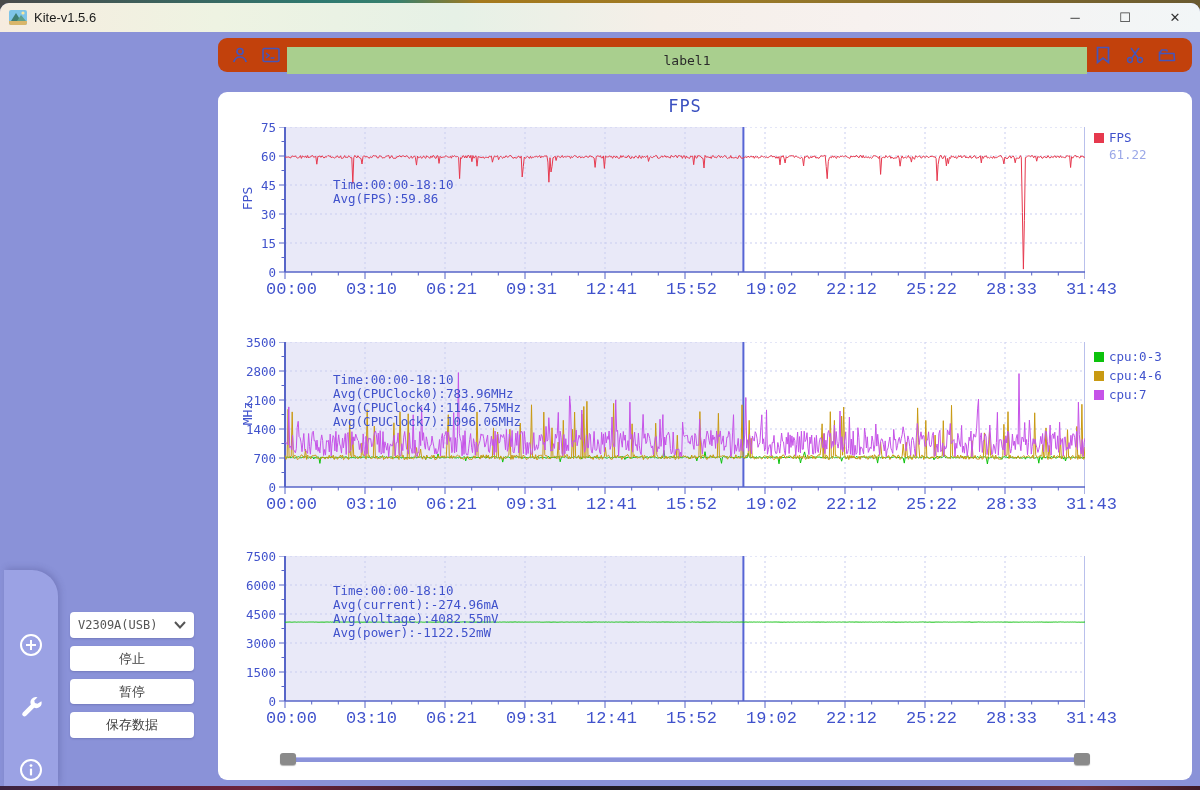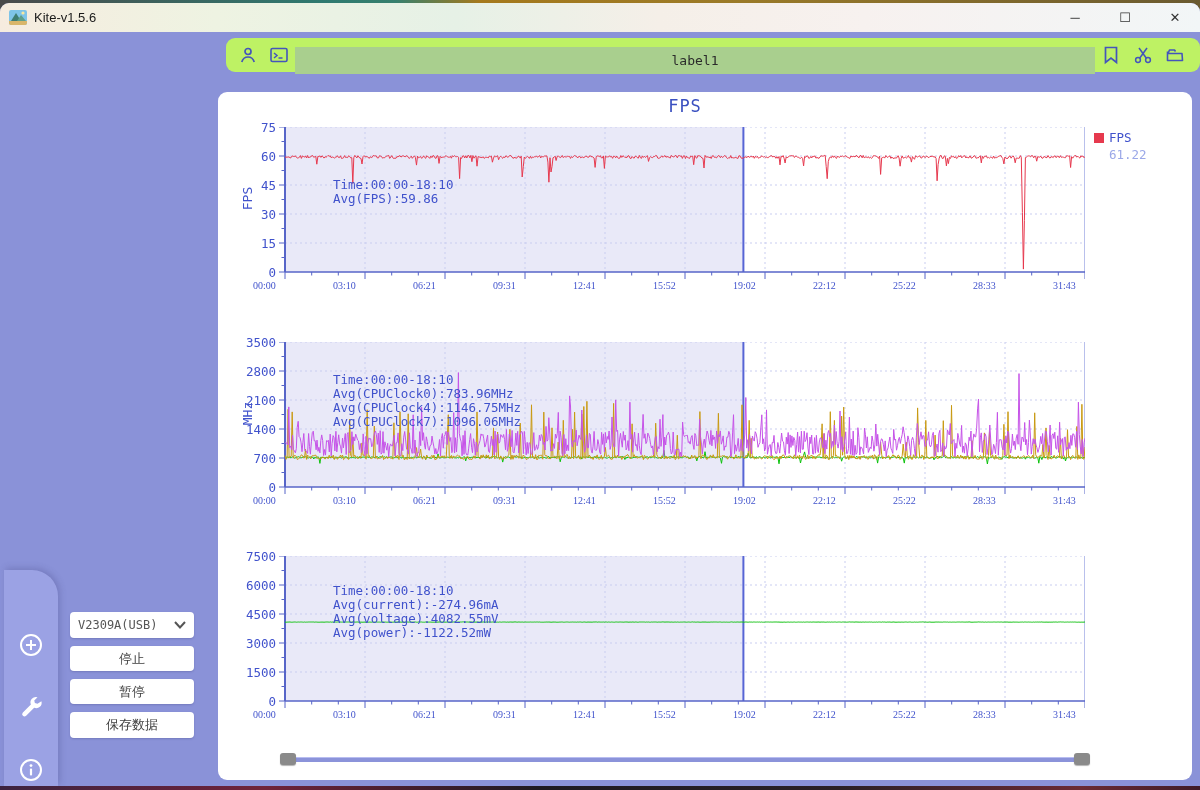--- a/index.html
+++ b/index.html
@@ -33,39 +33,39 @@
 
   
   .ctrl { position:absolute; left:70px; width:124px; background:#fff; border-radius:4px;
     display:flex; align-items:center; justify-content:center;
     font-size:13px; color:#3c3c3c; box-shadow:0 1px 2px rgba(50,50,110,.25); }
   .device-select { justify-content:space-between; padding:0 8px;
     font-family:"DejaVu Sans Mono","Liberation Mono",monospace; font-size:12px; color:#555; }
 
   
   .toolbar { position:absolute; left:218px; top:6px; width:974px; height:34px;
-    background:#bef264; border-radius:9px;margin-left:8px; }
+    background:#c2410c; border-radius:9px; }
   .tb-icon { position:absolute; top:50%; transform:translate(-50%,-50%); width:22px; height:22px;
     display:flex; align-items:center; justify-content:center; }
   .label-bar { position:absolute; left:69px; top:9px; width:800px; height:27px; background:#a9cf8e;
     display:flex; align-items:center; justify-content:center;
     font-family:"DejaVu Sans Mono","Liberation Mono",monospace; font-size:13px; color:#2b2b2b; }
 
   
   .chart-panel { position:absolute; left:218px; top:60px; width:974px; height:688px;
     background:#fff; border-radius:9px; }
 
   .c-title { position:absolute; left:167px; width:600px; text-align:center;
     font-family:"DejaVu Sans Mono","Liberation Mono",monospace; font-size:17px; color:#3a50c0; letter-spacing:1px; }
   .c-ylabel { position:absolute; left:-1px; width:60px; text-align:center;
     font-family:"DejaVu Sans Mono","Liberation Mono",monospace; font-size:13px; color:#4052cc; }
   .c-ytick { position:absolute; left:6px; width:52px; text-align:right;
     font-family:"DejaVu Sans Mono","Liberation Mono",monospace; font-size:12.5px; color:#4052cc; }
-  .c-xtick { position:absolute; width:64px; text-align:left;
-    font-family:Liberation Serif, serif; font-size:10px; color:#4052cc; }
+  .c-xtick { position:absolute; width:64px; text-align:right;
+    font-family:Liberation Mono, monospace; font-size:17px; color:#4052cc; }
   .c-anno { position:absolute; font-family:"DejaVu Sans Mono","Liberation Mono",monospace;
     font-size:12.5px; line-height:14px; color:#4052cc; white-space:pre;margin-left:44px; }
   .c-legend { position:absolute; left:876px; font-family:"DejaVu Sans Mono","Liberation Mono",monospace;
     font-size:12.5px; color:#4052cc; }
   .lg-row { display:flex; align-items:center; height:19px; }
   .lg-sq { width:10px; height:10px; margin-right:5px; }
   .lg-val { margin-left:15px; height:15px; color:#9ba8e8; }
 
   .plot-svg { position:absolute; left:59px; }
 
@@ -357,20 +357,34 @@
           <line x1="8" y1="0" x2="8" y2="145" stroke="#5765c8" stroke-width="2"></line>
           <line x1="8" y1="145" x2="808" y2="145" stroke="#5765c8" stroke-width="1.5"></line>
           <polyline points="8.0,115.5 9.0,115.6 10.1,114.7 11.1,115.6 12.1,114.9 13.1,115.6 14.2,115.6 15.2,114.7 16.2,115.3 17.2,116.1 18.3,115.8 19.3,115.4 20.3,115.1 21.4,114.7 22.4,115.2 23.4,115.7 24.4,115.7 25.5,115.5 26.5,114.7 27.5,115.0 28.5,114.8 29.6,114.9 30.6,116.0 31.6,116.1 32.6,115.0 33.7,114.9 34.7,115.9 35.7,114.8 36.8,117.0 37.8,115.2 38.8,115.8 39.8,115.9 40.9,114.6 41.9,115.8 42.9,121.4 43.9,115.0 45.0,115.7 46.0,115.4 47.0,115.8 48.1,115.9 49.1,115.6 50.1,115.3 51.1,115.6 52.2,115.0 53.2,115.9 54.2,114.8 55.2,114.7 56.3,116.1 57.3,116.2 58.3,116.2 59.3,115.1 60.4,115.4 61.4,115.8 62.4,115.5 63.5,115.2 64.5,116.2 65.5,115.5 66.5,115.2 67.6,115.2 68.6,114.8 69.6,114.8 70.6,116.1 71.7,115.8 72.7,116.1 73.7,115.5 74.8,115.7 75.8,115.5 76.8,115.7 77.8,115.8 78.9,116.1 79.9,114.8 80.9,115.2 81.9,115.5 83.0,115.7 84.0,116.0 85.0,115.1 86.0,115.2 87.1,114.9 88.1,115.5 89.1,115.2 90.2,114.9 91.2,115.6 92.2,114.9 93.2,115.9 94.3,115.0 95.3,115.0 96.3,115.0 97.3,115.9 98.4,114.7 99.4,114.9 100.4,114.6 101.5,116.0 102.5,114.8 103.5,114.7 104.5,115.2 105.6,114.8 106.6,115.3 107.6,114.8 108.6,115.4 109.7,114.9 110.7,115.5 111.7,115.1 112.7,115.3 113.8,114.9 114.8,114.9 115.8,115.9 116.9,115.9 117.9,115.5 118.9,114.9 119.9,115.3 121.0,116.0 122.0,115.2 123.0,114.8 124.0,115.6 125.1,116.1 126.1,115.1 127.1,116.0 128.2,115.8 129.2,115.5 130.2,115.4 131.2,115.6 132.3,116.0 133.3,116.1 134.3,115.3 135.3,115.5 136.4,115.2 137.4,115.7 138.4,114.7 139.5,116.0 140.5,115.6 141.5,115.0 142.5,115.3 143.6,114.9 144.6,115.2 145.6,115.6 146.6,114.6 147.7,115.1 148.7,117.4 149.7,115.2 150.7,115.5 151.8,115.5 152.8,115.5 153.8,116.3 154.9,116.0 155.9,115.3 156.9,114.9 157.9,115.1 159.0,115.7 160.0,115.9 161.0,111.9 162.0,115.9 163.1,116.1 164.1,115.4 165.1,115.0 166.2,115.7 167.2,115.9 168.2,115.4 169.2,115.5 170.3,115.2 171.3,115.0 172.3,116.0 173.3,114.8 174.4,114.9 175.4,116.1 176.4,114.9 177.4,115.8 178.5,115.8 179.5,115.9 180.5,115.4 181.6,116.1 182.6,114.7 183.6,115.9 184.6,115.9 185.7,115.8 186.7,114.9 187.7,114.8 188.7,118.9 189.8,114.8 190.8,116.0 191.8,116.1 192.9,115.3 193.9,115.9 194.9,114.8 195.9,115.7 197.0,114.6 198.0,115.9 199.0,115.4 200.0,115.4 201.1,115.3 202.1,115.8 203.1,115.1 204.1,115.2 205.2,114.7 206.2,114.8 207.2,114.7 208.3,116.0 209.3,116.0 210.3,114.0 211.3,115.3 212.4,115.6 213.4,115.6 214.4,115.9 215.4,115.2 216.5,114.6 217.5,115.3 218.5,114.8 219.6,115.1 220.6,115.9 221.6,115.0 222.6,116.0 223.7,115.7 224.7,115.3 225.7,120.1 226.7,116.0 227.8,115.3 228.8,114.7 229.8,115.8 230.8,115.0 231.9,115.0 232.9,115.9 233.9,115.8 235.0,115.0 236.0,115.7 237.0,114.9 238.0,114.7 239.1,115.3 240.1,114.7 241.1,114.9 242.1,114.9 243.2,115.5 244.2,114.8 245.2,116.1 246.3,115.9 247.3,115.6 248.3,115.2 249.3,115.5 250.4,115.6 251.4,115.8 252.4,115.4 253.4,115.0 254.5,115.2 255.5,115.1 256.5,115.9 257.6,115.8 258.6,115.6 259.6,115.5 260.6,114.6 261.7,116.1 262.7,115.9 263.7,115.5 264.7,115.6 265.8,115.2 266.8,115.5 267.8,115.5 268.8,116.0 269.9,116.1 270.9,114.7 271.9,114.6 273.0,116.0 274.0,115.6 275.0,115.2 276.0,115.6 277.1,115.4 278.1,116.0 279.1,114.9 280.1,114.9 281.2,115.0 282.2,114.6 283.2,119.8 284.3,115.2 285.3,115.2 286.3,115.1 287.3,115.7 288.4,114.6 289.4,115.0 290.4,115.8 291.4,116.1 292.5,116.0 293.5,115.9 294.5,115.2 295.5,115.4 296.6,115.7 297.6,114.8 298.6,115.2 299.7,115.6 300.7,114.9 301.7,114.7 302.7,116.2 303.8,114.7 304.8,117.1 305.8,114.7 306.8,115.1 307.9,115.2 308.9,115.1 309.9,114.9 311.0,115.5 312.0,115.1 313.0,115.2 314.0,115.7 315.1,115.4 316.1,115.4 317.1,115.0 318.1,114.7 319.2,116.1 320.2,115.6 321.2,115.5 322.2,115.2 323.3,115.9 324.3,114.8 325.3,115.9 326.4,115.7 327.4,115.1 328.4,115.6 329.4,116.0 330.5,116.2 331.5,115.2 332.5,115.1 333.5,116.2 334.6,115.6 335.6,114.8 336.6,115.6 337.7,115.1 338.7,115.4 339.7,115.6 340.7,114.6 341.8,115.5 342.8,115.2 343.8,115.1 344.8,114.6 345.9,114.6 346.9,115.3 347.9,117.5 348.9,115.2 350.0,116.2 351.0,114.8 352.0,115.8 353.1,115.5 354.1,116.0 355.1,116.0 356.1,115.6 357.2,115.4 358.2,115.4 359.2,115.2 360.2,114.8 361.3,115.2 362.3,115.1 363.3,115.0 364.4,114.7 365.4,115.3 366.4,115.8 367.4,115.9 368.5,115.5 369.5,114.9 370.5,114.7 371.5,116.0 372.6,114.7 373.6,115.8 374.6,115.4 375.7,115.0 376.7,115.1 377.7,115.9 378.7,115.0 379.8,115.8 380.8,116.1 381.8,115.9 382.8,115.4 383.9,115.7 384.9,116.2 385.9,115.0 386.9,108.3 388.0,115.8 389.0,114.6 390.0,116.0 391.1,115.6 392.1,115.0 393.1,114.9 394.1,114.6 395.2,115.0 396.2,116.1 397.2,115.1 398.2,115.9 399.3,114.8 400.3,115.1 401.3,115.0 402.4,114.9 403.4,115.5 404.4,115.6 405.4,116.0 406.5,114.9 407.5,114.7 408.5,114.7 409.5,115.4 410.6,114.9 411.6,115.2 412.6,116.8 413.6,115.2 414.7,114.7 415.7,115.7 416.7,115.2 417.8,114.9 418.8,115.3 419.8,118.9 420.8,115.2 421.9,114.7 422.9,114.6 423.9,115.4 424.9,114.9 426.0,115.8 427.0,115.8 428.0,109.7 429.1,116.1 430.1,115.3 431.1,115.2 432.1,115.7 433.2,114.9 434.2,114.7 435.2,115.3 436.2,115.2 437.3,115.2 438.3,115.9 439.3,115.5 440.3,114.7 441.4,114.9 442.4,115.3 443.4,116.1 444.5,121.3 445.5,115.1 446.5,114.6 447.5,114.9 448.6,114.8 449.6,115.7 450.6,114.9 451.6,115.6 452.7,114.9 453.7,115.6 454.7,115.4 455.8,115.4 456.8,115.6 457.8,115.7 458.8,115.2 459.9,115.9 460.9,114.7 461.9,114.7 462.9,115.2 464.0,115.1 465.0,114.9 466.0,114.8 467.1,116.0 468.1,116.0 469.1,114.9 470.1,115.9 471.2,111.2 472.2,114.6 473.2,115.9 474.2,115.8 475.3,114.6 476.3,115.4 477.3,114.9 478.3,116.1 479.4,114.6 480.4,116.1 481.4,115.3 482.5,114.6 483.5,115.1 484.5,115.8 485.5,115.6 486.6,114.8 487.6,116.1 488.6,116.0 489.6,115.0 490.7,114.6 491.7,115.2 492.7,115.7 493.8,115.9 494.8,115.2 495.8,114.8 496.8,115.2 497.9,115.3 498.9,115.2 499.9,114.6 500.9,115.3 502.0,121.8 503.0,115.1 504.0,115.4 505.0,114.7 506.1,116.0 507.1,114.9 508.1,115.8 509.2,114.7 510.2,115.4 511.2,114.9 512.2,116.0 513.3,114.6 514.3,115.1 515.3,115.8 516.3,114.7 517.4,115.7 518.4,115.8 519.4,115.4 520.5,115.5 521.5,115.8 522.5,115.6 523.5,121.0 524.6,116.2 525.6,115.6 526.6,113.2 527.6,109.9 528.7,115.3 529.7,115.9 530.7,115.9 531.7,115.1 532.8,115.8 533.8,115.6 534.8,115.4 535.9,115.8 536.9,114.6 537.9,115.6 538.9,114.8 540.0,115.0 541.0,115.2 542.0,115.0 543.0,115.1 544.1,115.6 545.1,115.5 546.1,114.7 547.2,115.4 548.2,116.1 549.2,115.9 550.2,115.2 551.3,116.0 552.3,116.2 553.3,116.2 554.3,115.3 555.4,114.6 556.4,115.0 557.4,115.8 558.4,115.3 559.5,115.4 560.5,115.7 561.5,115.1 562.6,115.4 563.6,114.8 564.6,119.2 565.6,116.1 566.7,114.8 567.7,115.0 568.7,115.1 569.7,116.0 570.8,115.7 571.8,115.3 572.8,115.8 573.9,114.6 574.9,115.5 575.9,115.0 576.9,114.9 578.0,115.7 579.0,114.7 580.0,114.7 581.0,115.5 582.1,116.1 583.1,115.3 584.1,114.9 585.2,114.7 586.2,115.1 587.2,114.7 588.2,116.0 589.3,115.4 590.3,115.4 591.3,114.6 592.3,115.8 593.4,115.8 594.4,115.0 595.4,115.6 596.4,116.1 597.5,116.1 598.5,115.3 599.5,114.8 600.6,121.1 601.6,115.1 602.6,115.0 603.6,115.9 604.7,114.7 605.7,116.1 606.7,115.1 607.7,115.7 608.8,116.0 609.8,115.1 610.8,115.3 611.9,115.0 612.9,116.1 613.9,115.3 614.9,115.4 616.0,115.2 617.0,114.9 618.0,114.8 619.0,115.5 620.1,115.2 621.1,116.0 622.1,114.9 623.1,116.1 624.2,115.4 625.2,115.6 626.2,116.0 627.3,121.1 628.3,114.7 629.3,115.9 630.3,115.6 631.4,114.8 632.4,115.6 633.4,115.7 634.4,115.9 635.5,115.7 636.5,115.0 637.5,115.1 638.6,115.0 639.6,115.3 640.6,115.2 641.6,116.0 642.7,115.1 643.7,115.7 644.7,115.7 645.7,114.6 646.8,114.9 647.8,116.0 648.8,115.6 649.8,114.8 650.9,115.4 651.9,116.1 652.9,116.2 654.0,115.6 655.0,115.6 656.0,115.3 657.0,117.8 658.1,115.8 659.1,115.7 660.1,114.7 661.1,114.6 662.2,116.1 663.2,114.7 664.2,115.4 665.3,115.3 666.3,114.9 667.3,112.8 668.3,115.6 669.4,114.9 670.4,115.3 671.4,115.9 672.4,116.0 673.5,114.7 674.5,114.6 675.5,116.0 676.5,115.9 677.6,115.2 678.6,116.2 679.6,114.9 680.7,115.7 681.7,115.7 682.7,115.3 683.7,114.6 684.8,115.5 685.8,115.7 686.8,115.5 687.8,114.9 688.9,114.8 689.9,115.0 690.9,114.9 692.0,115.6 693.0,115.6 694.0,114.9 695.0,115.6 696.1,115.0 697.1,115.7 698.1,115.1 699.1,115.7 700.2,114.6 701.2,115.1 702.2,115.7 703.3,115.5 704.3,115.5 705.3,115.1 706.3,115.0 707.4,114.9 708.4,114.7 709.4,116.1 710.4,122.0 711.5,115.1 712.5,116.0 713.5,115.3 714.5,115.5 715.6,115.1 716.6,115.8 717.6,115.2 718.7,115.8 719.7,115.4 720.7,115.9 721.7,114.8 722.8,115.6 723.8,115.8 724.8,117.4 725.8,115.3 726.9,114.8 727.9,114.7 728.9,115.3 730.0,114.8 731.0,116.1 732.0,114.6 733.0,115.7 734.1,114.7 735.1,115.9 736.1,115.9 737.1,116.1 738.2,115.6 739.2,115.8 740.2,115.2 741.2,114.6 742.3,116.1 743.3,115.2 744.3,115.9 745.4,116.1 746.4,115.7 747.4,115.4 748.4,117.2 749.5,114.9 750.5,115.6 751.5,115.3 752.5,115.8 753.6,115.8 754.6,115.2 755.6,115.2 756.7,115.5 757.7,116.2 758.7,115.9 759.7,114.9 760.8,115.6 761.8,121.2 762.8,114.6 763.8,115.0 764.9,117.6 765.9,114.8 766.9,114.9 767.9,116.0 769.0,115.3 770.0,114.8 771.0,115.4 772.1,115.6 773.1,116.2 774.1,114.8 775.1,114.6 776.2,116.1 777.2,114.9 778.2,115.8 779.2,115.9 780.3,115.7 781.3,114.7 782.3,114.6 783.4,114.6 784.4,116.1 785.4,114.7 786.4,117.1 787.5,114.8 788.5,119.0 789.5,115.7 790.5,115.7 791.6,115.7 792.6,114.8 793.6,115.8 794.6,114.9 795.7,115.9 796.7,115.4 797.7,115.7 798.8,114.9 799.8,115.0 800.8,116.0 801.8,115.1 802.9,115.5 803.9,115.1 804.9,116.2 805.9,116.0 807.0,115.1 808.0,115.6" fill="none" stroke="#0cc20c" stroke-width="1"></polyline>
           <polyline points="8.0,113.5 9.0,117.4 10.1,115.9 11.1,67.3 12.1,116.1 13.1,114.8 14.2,114.1 15.2,69.9 16.2,116.2 17.2,113.5 18.3,113.7 19.3,114.4 20.3,117.5 21.4,116.8 22.4,116.3 23.4,114.3 24.4,112.8 25.5,113.5 26.5,116.0 27.5,115.8 28.5,107.3 29.6,117.4 30.6,113.2 31.6,114.4 32.6,115.0 33.7,116.9 34.7,114.1 35.7,113.6 36.8,113.7 37.8,113.3 38.8,113.1 39.8,115.8 40.9,116.5 41.9,115.8 42.9,117.1 43.9,116.9 45.0,115.0 46.0,115.3 47.0,115.3 48.1,117.1 49.1,115.3 50.1,115.2 51.1,116.8 52.2,113.3 53.2,115.4 54.2,114.8 55.2,116.0 56.3,113.1 57.3,117.5 58.3,114.6 59.3,115.6 60.4,117.3 61.4,115.2 62.4,115.4 63.5,113.0 64.5,115.3 65.5,113.0 66.5,117.6 67.6,116.6 68.6,115.2 69.6,115.6 70.6,116.7 71.7,117.4 72.7,77.1 73.7,113.3 74.8,115.3 75.8,95.1 76.8,114.7 77.8,113.2 78.9,115.6 79.9,115.2 80.9,116.9 81.9,115.7 83.0,114.0 84.0,116.1 85.0,100.9 86.0,113.5 87.1,112.8 88.1,114.0 89.1,117.2 90.2,67.7 91.2,114.5 92.2,113.5 93.2,116.1 94.3,116.6 95.3,116.0 96.3,115.7 97.3,84.1 98.4,116.3 99.4,114.0 100.4,117.0 101.5,116.5 102.5,116.5 103.5,116.2 104.5,114.6 105.6,113.4 106.6,117.6 107.6,116.1 108.6,116.3 109.7,114.7 110.7,116.6 111.7,114.8 112.7,115.4 113.8,116.5 114.8,115.9 115.8,117.2 116.9,80.8 117.9,113.0 118.9,115.8 119.9,113.7 121.0,113.9 122.0,117.5 123.0,69.8 124.0,102.8 125.1,114.9 126.1,113.1 127.1,117.5 128.2,117.2 129.2,115.7 130.2,117.5 131.2,71.8 132.3,116.8 133.3,115.1 134.3,116.6 135.3,116.2 136.4,116.9 137.4,116.1 138.4,112.8 139.5,105.6 140.5,114.3 141.5,116.0 142.5,113.2 143.6,107.0 144.6,115.3 145.6,117.2 146.6,114.0 147.7,115.0 148.7,117.6 149.7,113.0 150.7,114.9 151.8,115.8 152.8,116.3 153.8,114.9 154.9,113.3 155.9,115.9 156.9,113.0 157.9,117.7 159.0,117.0 160.0,116.8 161.0,113.5 162.0,115.8 163.1,114.5 164.1,115.6 165.1,113.8 166.2,115.4 167.2,113.7 168.2,115.7 169.2,116.0 170.3,94.9 171.3,72.7 172.3,116.1 173.3,116.2 174.4,113.4 175.4,116.4 176.4,113.9 177.4,115.0 178.5,115.3 179.5,113.8 180.5,113.2 181.6,114.1 182.6,113.9 183.6,116.6 184.6,116.4 185.7,116.7 186.7,117.3 187.7,115.1 188.7,116.2 189.8,115.5 190.8,114.3 191.8,117.0 192.9,117.4 193.9,117.0 194.9,117.6 195.9,116.1 197.0,113.8 198.0,116.3 199.0,113.7 200.0,69.9 201.1,114.6 202.1,115.4 203.1,117.1 204.1,113.1 205.2,116.0 206.2,112.8 207.2,115.1 208.3,115.7 209.3,112.8 210.3,116.0 211.3,113.1 212.4,117.1 213.4,115.7 214.4,114.4 215.4,115.6 216.5,85.9 217.5,116.6 218.5,116.2 219.6,115.7 220.6,90.0 221.6,115.1 222.6,117.4 223.7,113.9 224.7,115.9 225.7,117.6 226.7,114.7 227.8,116.3 228.8,116.4 229.8,114.8 230.8,113.7 231.9,112.8 232.9,87.3 233.9,117.5 235.0,113.0 236.0,117.3 237.0,113.4 238.0,115.1 239.1,113.3 240.1,113.7 241.1,115.6 242.1,116.2 243.2,81.1 244.2,116.7 245.2,116.5 246.3,113.0 247.3,114.2 248.3,115.0 249.3,117.5 250.4,117.1 251.4,116.1 252.4,115.0 253.4,115.9 254.5,62.8 255.5,115.5 256.5,114.5 257.6,117.0 258.6,112.7 259.6,117.5 260.6,117.5 261.7,113.3 262.7,113.6 263.7,113.3 264.7,113.2 265.8,117.2 266.8,70.1 267.8,112.8 268.8,114.1 269.9,113.6 270.9,116.5 271.9,116.0 273.0,117.0 274.0,116.2 275.0,85.8 276.0,115.9 277.1,114.4 278.1,114.2 279.1,115.9 280.1,116.7 281.2,100.1 282.2,117.1 283.2,113.7 284.3,114.8 285.3,115.0 286.3,78.3 287.3,116.0 288.4,114.5 289.4,112.8 290.4,112.7 291.4,116.7 292.5,114.4 293.5,116.5 294.5,115.9 295.5,87.4 296.6,116.7 297.6,70.1 298.6,114.2 299.7,116.1 300.7,115.5 301.7,113.3 302.7,116.8 303.8,117.0 304.8,72.1 305.8,116.3 306.8,64.5 307.9,116.3 308.9,115.9 309.9,59.3 311.0,115.4 312.0,113.2 313.0,113.8 314.0,116.5 315.1,115.3 316.1,117.5 317.1,115.2 318.1,114.5 319.2,115.2 320.2,112.9 321.2,116.7 322.2,117.3 323.3,116.4 324.3,113.3 325.3,117.3 326.4,115.2 327.4,114.2 328.4,105.5 329.4,114.5 330.5,114.1 331.5,113.2 332.5,114.4 333.5,117.0 334.6,117.4 335.6,117.0 336.6,61.4 337.7,115.4 338.7,113.7 339.7,115.9 340.7,113.0 341.8,114.4 342.8,115.1 343.8,114.3 344.8,117.5 345.9,114.8 346.9,115.9 347.9,114.1 348.9,114.2 350.0,112.8 351.0,112.8 352.0,114.7 353.1,116.6 354.1,116.1 355.1,81.8 356.1,114.9 357.2,112.7 358.2,115.1 359.2,114.0 360.2,116.2 361.3,115.6 362.3,115.7 363.3,115.3 364.4,114.0 365.4,113.3 366.4,117.6 367.4,113.4 368.5,114.3 369.5,115.5 370.5,117.2 371.5,116.5 372.6,115.1 373.6,114.5 374.6,114.0 375.7,115.2 376.7,113.0 377.7,115.5 378.7,81.2 379.8,112.7 380.8,114.7 381.8,116.1 382.8,115.7 383.9,116.6 384.9,113.8 385.9,115.2 386.9,116.6 388.0,116.6 389.0,114.1 390.0,116.6 391.1,114.8 392.1,116.1 393.1,116.4 394.1,115.6 395.2,114.7 396.2,115.6 397.2,113.1 398.2,117.6 399.3,116.5 400.3,93.2 401.3,116.9 402.4,116.3 403.4,114.3 404.4,113.4 405.4,115.1 406.5,113.6 407.5,114.5 408.5,113.9 409.5,115.6 410.6,115.2 411.6,116.7 412.6,115.9 413.6,117.0 414.7,113.0 415.7,116.1 416.7,114.9 417.8,113.5 418.8,116.7 419.8,114.8 420.8,116.0 421.9,114.2 422.9,69.6 423.9,116.7 424.9,113.8 426.0,112.8 427.0,113.8 428.0,114.1 429.1,116.7 430.1,117.5 431.1,115.4 432.1,116.2 433.2,113.2 434.2,113.9 435.2,115.7 436.2,112.7 437.3,115.8 438.3,115.4 439.3,115.1 440.3,116.0 441.4,71.3 442.4,115.5 443.4,114.1 444.5,114.3 445.5,113.7 446.5,113.9 447.5,113.6 448.6,115.3 449.6,114.2 450.6,117.2 451.6,115.1 452.7,114.6 453.7,112.7 454.7,115.7 455.8,115.6 456.8,117.0 457.8,116.1 458.8,112.8 459.9,114.8 460.9,116.4 461.9,115.2 462.9,116.5 464.0,113.3 465.0,62.8 466.0,115.3 467.1,115.7 468.1,116.2 469.1,113.2 470.1,114.7 471.2,112.9 472.2,78.3 473.2,115.5 474.2,96.3 475.3,116.1 476.3,114.5 477.3,117.1 478.3,116.2 479.4,116.7 480.4,115.4 481.4,116.4 482.5,115.6 483.5,115.9 484.5,116.8 485.5,116.5 486.6,114.6 487.6,113.8 488.6,114.2 489.6,114.3 490.7,116.9 491.7,114.5 492.7,113.9 493.8,115.1 494.8,113.0 495.8,116.4 496.8,117.6 497.9,117.0 498.9,114.9 499.9,116.5 500.9,115.2 502.0,116.6 503.0,114.1 504.0,116.7 505.0,113.7 506.1,112.9 507.1,113.4 508.1,116.0 509.2,115.6 510.2,115.8 511.2,114.3 512.2,114.1 513.3,113.8 514.3,115.4 515.3,115.2 516.3,116.9 517.4,112.8 518.4,114.8 519.4,116.7 520.5,113.8 521.5,116.4 522.5,113.1 523.5,116.1 524.6,114.5 525.6,116.7 526.6,113.2 527.6,115.6 528.7,117.4 529.7,116.4 530.7,112.9 531.7,116.9 532.8,114.1 533.8,114.0 534.8,113.0 535.9,116.6 536.9,114.1 537.9,116.7 538.9,116.6 540.0,114.5 541.0,113.1 542.0,112.8 543.0,113.1 544.1,105.1 545.1,81.8 546.1,116.5 547.2,91.6 548.2,117.0 549.2,113.2 550.2,113.9 551.3,117.4 552.3,117.6 553.3,69.7 554.3,114.2 555.4,116.6 556.4,113.4 557.4,78.4 558.4,114.0 559.5,113.3 560.5,115.3 561.5,115.3 562.6,116.8 563.6,113.9 564.6,74.1 565.6,113.2 566.7,65.1 567.7,112.7 568.7,116.8 569.7,116.4 570.8,113.5 571.8,117.6 572.8,113.3 573.9,116.1 574.9,113.5 575.9,116.1 576.9,114.0 578.0,116.4 579.0,116.3 580.0,116.9 581.0,116.4 582.1,114.2 583.1,117.4 584.1,114.1 585.2,115.5 586.2,114.7 587.2,113.5 588.2,115.4 589.3,114.4 590.3,117.0 591.3,117.2 592.3,114.4 593.4,113.9 594.4,115.2 595.4,113.1 596.4,117.1 597.5,112.7 598.5,114.1 599.5,117.4 600.6,115.4 601.6,112.9 602.6,113.3 603.6,100.0 604.7,112.7 605.7,117.0 606.7,115.0 607.7,115.6 608.8,116.1 609.8,114.7 610.8,114.3 611.9,113.7 612.9,117.5 613.9,115.6 614.9,114.3 616.0,112.7 617.0,114.3 618.0,113.8 619.0,116.0 620.1,116.1 621.1,113.0 622.1,113.8 623.1,117.5 624.2,116.4 625.2,113.8 626.2,102.1 627.3,113.5 628.3,115.3 629.3,100.3 630.3,113.9 631.4,117.3 632.4,114.2 633.4,113.2 634.4,117.2 635.5,117.2 636.5,112.7 637.5,114.5 638.6,116.5 639.6,115.3 640.6,65.9 641.6,100.3 642.7,115.9 643.7,115.3 644.7,113.2 645.7,113.4 646.8,117.5 647.8,113.8 648.8,78.4 649.8,116.0 650.9,115.5 651.9,116.5 652.9,116.5 654.0,114.8 655.0,115.7 656.0,114.8 657.0,116.1 658.1,93.1 659.1,113.4 660.1,116.2 661.1,116.8 662.2,114.0 663.2,115.1 664.2,114.3 665.3,113.7 666.3,78.7 667.3,113.9 668.3,113.3 669.4,114.3 670.4,116.2 671.4,115.6 672.4,116.0 673.5,116.7 674.5,63.3 675.5,112.9 676.5,115.7 677.6,114.1 678.6,114.5 679.6,116.1 680.7,113.0 681.7,115.8 682.7,116.4 683.7,113.1 684.8,115.7 685.8,114.0 686.8,117.1 687.8,114.3 688.9,117.2 689.9,114.7 690.9,113.5 692.0,117.3 693.0,115.3 694.0,116.2 695.0,98.7 696.1,116.9 697.1,115.9 698.1,113.4 699.1,116.5 700.2,117.1 701.2,117.0 702.2,117.2 703.3,113.5 704.3,114.3 705.3,117.3 706.3,116.2 707.4,90.9 708.4,112.7 709.4,116.8 710.4,116.3 711.5,113.3 712.5,89.6 713.5,113.3 714.5,115.6 715.6,112.8 716.6,115.9 717.6,117.3 718.7,113.1 719.7,116.5 720.7,115.3 721.7,117.3 722.8,117.0 723.8,117.3 724.8,115.5 725.8,113.7 726.9,82.3 727.9,113.4 728.9,113.5 730.0,113.2 731.0,69.7 732.0,116.7 733.0,113.0 734.1,115.8 735.1,114.8 736.1,114.6 737.1,116.2 738.2,114.9 739.2,116.7 740.2,116.0 741.2,113.8 742.3,116.3 743.3,116.5 744.3,115.3 745.4,114.8 746.4,113.9 747.4,114.0 748.4,115.8 749.5,114.5 750.5,114.4 751.5,113.6 752.5,114.4 753.6,115.8 754.6,115.7 755.6,113.2 756.7,116.6 757.7,70.8 758.7,112.7 759.7,114.9 760.8,115.5 761.8,115.0 762.8,113.6 763.8,113.2 764.9,114.4 765.9,102.5 766.9,116.1 767.9,113.0 769.0,85.9 770.0,113.2 771.0,117.5 772.1,103.4 773.1,116.4 774.1,116.8 775.1,116.6 776.2,115.1 777.2,113.2 778.2,115.9 779.2,114.8 780.3,113.8 781.3,114.6 782.3,115.9 783.4,96.1 784.4,117.0 785.4,115.7 786.4,112.8 787.5,114.7 788.5,116.2 789.5,115.4 790.5,87.7 791.6,115.3 792.6,114.8 793.6,117.6 794.6,115.3 795.7,113.4 796.7,114.6 797.7,116.1 798.8,116.1 799.8,84.5 800.8,117.4 801.8,112.9 802.9,116.9 803.9,114.3 804.9,62.3 805.9,116.6 807.0,117.2 808.0,105.0" fill="none" stroke="#c99a12" stroke-width="1"></polyline>
           <polyline points="8.0,101.3 8.9,100.4 9.9,101.7 10.8,103.0 11.8,64.9 12.7,105.7 13.7,104.0 14.6,107.8 15.5,93.3 16.5,107.7 17.4,109.0 18.4,110.8 19.3,106.7 20.2,85.5 21.2,79.3 22.1,94.7 23.1,95.7 24.0,100.1 25.0,109.7 25.9,100.4 26.8,91.5 27.8,108.6 28.7,108.5 29.7,109.9 30.6,111.4 31.6,91.5 32.5,104.4 33.4,112.2 34.4,99.8 35.3,90.6 36.3,89.2 37.2,98.8 38.2,98.7 39.1,107.8 40.0,98.1 41.0,109.3 41.9,105.3 42.9,110.9 43.8,98.5 44.7,92.9 45.7,98.6 46.6,113.5 47.6,107.5 48.5,113.1 49.5,98.6 50.4,99.5 51.3,98.2 52.3,109.9 53.2,92.1 54.2,113.8 55.1,101.5 56.1,93.6 57.0,95.5 57.9,108.9 58.9,89.3 59.8,109.9 60.8,100.5 61.7,92.8 62.7,102.0 63.6,104.8 64.5,111.1 65.5,96.1 66.4,105.9 67.4,97.8 68.3,91.5 69.2,112.5 70.2,92.4 71.1,90.5 72.1,110.8 73.0,109.3 74.0,107.9 74.9,89.7 75.8,102.6 76.8,94.8 77.7,98.9 78.7,92.1 79.6,94.8 80.6,98.1 81.5,98.9 82.4,107.6 83.4,101.5 84.3,110.6 85.3,108.2 86.2,91.9 87.2,108.1 88.1,113.7 89.0,94.3 90.0,111.8 90.9,101.7 91.9,95.9 92.8,97.4 93.7,96.6 94.7,104.8 95.6,103.7 96.6,96.3 97.5,91.0 98.5,88.9 99.4,92.8 100.3,102.4 101.3,91.1 102.2,110.4 103.2,88.7 104.1,112.1 105.1,110.7 106.0,89.6 106.9,111.2 107.9,99.8 108.8,103.7 109.8,108.2 110.7,101.3 111.7,114.7 112.6,105.0 113.5,101.9 114.5,103.8 115.4,104.0 116.4,98.4 117.3,93.1 118.2,113.9 119.2,100.8 120.1,100.7 121.1,90.9 122.0,111.1 123.0,113.9 123.9,113.1 124.8,101.7 125.8,108.7 126.7,95.2 127.7,89.5 128.6,97.9 129.6,107.2 130.5,108.0 131.4,112.1 132.4,90.8 133.3,105.2 134.3,107.3 135.2,111.4 136.2,72.8 137.1,111.3 138.0,98.0 139.0,112.9 139.9,114.7 140.9,110.6 141.8,110.6 142.7,89.6 143.7,103.7 144.6,65.2 145.6,98.4 146.5,90.7 147.5,103.2 148.4,107.2 149.3,94.8 150.3,99.5 151.2,106.3 152.2,108.4 153.1,103.7 154.1,103.0 155.0,94.1 155.9,99.9 156.9,104.9 157.8,111.9 158.8,106.5 159.7,112.0 160.7,110.2 161.6,106.1 162.5,97.5 163.5,114.0 164.4,96.4 165.4,91.5 166.3,106.2 167.2,94.5 168.2,92.4 169.1,89.3 170.1,102.6 171.0,89.9 172.0,94.1 172.9,99.4 173.8,95.5 174.8,110.7 175.7,109.4 176.7,70.6 177.6,110.9 178.6,95.7 179.5,110.0 180.4,96.6 181.4,30.6 182.3,91.3 183.3,97.0 184.2,99.8 185.1,113.8 186.1,93.3 187.0,112.4 188.0,88.7 188.9,110.9 189.9,113.0 190.8,113.0 191.7,106.2 192.7,97.6 193.6,91.6 194.6,105.3 195.5,110.7 196.5,96.7 197.4,101.3 198.3,113.2 199.3,100.1 200.2,109.9 201.2,104.0 202.1,101.6 203.1,98.4 204.0,91.9 204.9,93.4 205.9,92.4 206.8,96.8 207.8,105.1 208.7,102.8 209.6,98.0 210.6,93.0 211.5,109.0 212.5,110.5 213.4,102.8 214.4,94.2 215.3,103.4 216.2,97.1 217.2,113.0 218.1,89.0 219.1,110.3 220.0,92.6 221.0,92.0 221.9,101.2 222.8,100.1 223.8,92.6 224.7,94.2 225.7,95.4 226.6,92.5 227.6,97.6 228.5,107.7 229.4,87.5 230.4,109.3 231.3,105.6 232.3,92.2 233.2,95.4 234.1,104.8 235.1,88.4 236.0,109.9 237.0,110.9 237.9,104.6 238.9,91.1 239.8,103.4 240.7,89.3 241.7,110.8 242.6,92.8 243.6,91.9 244.5,89.2 245.5,90.5 246.4,111.6 247.3,89.4 248.3,100.6 249.2,112.9 250.2,100.3 251.1,111.5 252.1,100.7 253.0,101.5 253.9,112.3 254.9,112.1 255.8,105.5 256.8,90.6 257.7,108.5 258.6,106.7 259.6,102.8 260.5,107.4 261.5,104.5 262.4,93.2 263.4,98.8 264.3,92.5 265.2,94.1 266.2,102.4 267.1,100.2 268.1,108.0 269.0,84.4 270.0,99.2 270.9,97.9 271.8,75.7 272.8,92.1 273.7,109.2 274.7,107.9 275.6,108.9 276.6,101.7 277.5,106.4 278.4,92.0 279.4,96.2 280.3,91.3 281.3,70.4 282.2,108.0 283.1,89.1 284.1,95.3 285.0,111.3 286.0,113.6 286.9,92.5 287.9,111.8 288.8,96.7 289.7,108.8 290.7,102.9 291.6,108.6 292.6,53.9 293.5,64.0 294.5,100.8 295.4,104.9 296.3,99.0 297.3,98.3 298.2,100.2 299.2,88.1 300.1,103.8 301.1,98.2 302.0,93.1 302.9,95.8 303.9,97.5 304.8,68.0 305.8,95.2 306.7,101.8 307.6,110.2 308.6,106.1 309.5,92.9 310.5,105.6 311.4,105.9 312.4,91.4 313.3,92.4 314.2,108.1 315.2,111.1 316.1,104.2 317.1,89.4 318.0,107.5 319.0,108.6 319.9,107.0 320.8,97.6 321.8,102.2 322.7,110.3 323.7,112.1 324.6,90.3 325.6,102.4 326.5,91.9 327.4,109.9 328.4,90.5 329.3,100.9 330.3,94.5 331.2,97.4 332.1,89.0 333.1,107.4 334.0,103.5 335.0,75.0 335.9,99.6 336.9,104.9 337.8,104.8 338.7,57.9 339.7,89.4 340.6,88.3 341.6,114.1 342.5,97.9 343.5,91.3 344.4,99.0 345.3,105.2 346.3,89.5 347.2,98.3 348.2,93.0 349.1,107.9 350.0,105.8 351.0,98.6 351.9,108.7 352.9,60.2 353.8,97.2 354.8,92.4 355.7,110.2 356.6,98.0 357.6,90.1 358.5,103.6 359.5,102.7 360.4,108.6 361.4,91.2 362.3,103.7 363.2,109.9 364.2,112.7 365.1,94.1 366.1,72.4 367.0,96.3 368.0,91.8 368.9,101.6 369.8,100.0 370.8,91.1 371.7,92.7 372.7,96.4 373.6,102.4 374.5,105.9 375.5,103.9 376.4,112.8 377.4,102.0 378.3,95.2 379.3,94.4 380.2,109.8 381.1,104.7 382.1,106.7 383.0,77.2 384.0,104.4 384.9,95.3 385.9,72.6 386.8,114.2 387.7,95.0 388.7,103.0 389.6,93.2 390.6,92.6 391.5,90.1 392.5,93.8 393.4,106.4 394.3,112.0 395.3,110.0 396.2,90.0 397.2,112.3 398.1,113.0 399.0,107.2 400.0,108.1 400.9,107.1 401.9,107.2 402.8,114.5 403.8,110.0 404.7,114.4 405.6,80.1 406.6,92.6 407.5,94.7 408.5,93.6 409.4,93.5 410.4,93.3 411.3,100.5 412.2,99.6 413.2,102.1 414.1,95.5 415.1,93.5 416.0,102.3 417.0,107.4 417.9,91.5 418.8,93.6 419.8,103.8 420.7,102.9 421.7,103.4 422.6,77.3 423.5,94.5 424.5,102.1 425.4,111.9 426.4,100.9 427.3,97.0 428.3,105.6 429.2,95.0 430.1,89.0 431.1,92.2 432.0,98.5 433.0,102.5 433.9,88.4 434.9,103.9 435.8,93.0 436.7,97.5 437.7,94.9 438.6,106.4 439.6,88.9 440.5,101.3 441.5,92.6 442.4,94.8 443.3,88.9 444.3,102.2 445.2,99.3 446.2,93.9 447.1,108.4 448.0,103.9 449.0,104.8 449.9,95.1 450.9,95.2 451.8,89.3 452.8,92.1 453.7,114.6 454.6,112.0 455.6,90.9 456.5,72.7 457.5,111.7 458.4,102.8 459.4,109.2 460.3,104.3 461.2,96.4 462.2,109.5 463.1,108.4 464.1,97.2 465.0,108.4 466.0,109.4 466.9,102.0 467.8,92.2 468.8,55.5 469.7,106.1 470.7,97.7 471.6,109.0 472.5,92.6 473.5,100.3 474.4,111.8 475.4,94.0 476.3,97.4 477.3,99.1 478.2,89.7 479.1,91.5 480.1,96.7 481.0,105.3 482.0,102.4 482.9,100.5 483.9,85.0 484.8,72.8 485.7,101.8 486.7,96.8 487.6,109.1 488.6,105.8 489.5,67.9 490.4,112.2 491.4,107.3 492.3,103.1 493.3,102.6 494.2,113.8 495.2,100.5 496.1,101.0 497.0,93.4 498.0,108.6 498.9,111.6 499.9,111.1 500.8,100.5 501.8,105.4 502.7,111.1 503.6,101.7 504.6,91.0 505.5,99.1 506.5,99.9 507.4,108.7 508.4,113.2 509.3,95.2 510.2,102.1 511.2,90.5 512.1,111.5 513.1,92.9 514.0,105.4 514.9,93.9 515.9,103.5 516.8,95.4 517.8,98.5 518.7,113.8 519.7,102.5 520.6,90.0 521.5,110.1 522.5,94.6 523.4,111.0 524.4,89.2 525.3,107.3 526.3,107.2 527.2,89.2 528.1,99.6 529.1,97.6 530.0,90.7 531.0,106.1 531.9,112.6 532.9,95.0 533.8,101.6 534.7,93.0 535.7,111.9 536.6,112.1 537.6,95.6 538.5,111.2 539.4,93.3 540.4,107.8 541.3,110.5 542.3,100.0 543.2,96.0 544.2,96.0 545.1,102.4 546.0,106.1 547.0,91.4 547.9,111.7 548.9,98.2 549.8,107.1 550.8,91.3 551.7,88.5 552.6,94.6 553.6,91.3 554.5,106.3 555.5,99.4 556.4,104.5 557.4,83.0 558.3,102.6 559.2,89.5 560.2,101.4 561.1,106.1 562.1,99.5 563.0,69.0 563.9,107.7 564.9,94.7 565.8,109.9 566.8,104.4 567.7,97.9 568.7,89.8 569.6,111.5 570.5,111.4 571.5,106.4 572.4,75.1 573.4,112.3 574.3,97.0 575.3,113.1 576.2,89.1 577.1,113.7 578.1,103.3 579.0,112.4 580.0,110.8 580.9,85.7 581.9,95.6 582.8,113.0 583.7,104.9 584.7,105.6 585.6,107.8 586.6,112.0 587.5,86.0 588.4,92.3 589.4,106.0 590.3,94.8 591.3,110.4 592.2,108.2 593.2,105.1 594.1,106.6 595.0,94.0 596.0,99.5 596.9,109.2 597.9,102.8 598.8,82.0 599.8,104.1 600.7,92.3 601.6,102.1 602.6,113.1 603.5,99.8 604.5,96.8 605.4,97.5 606.4,102.8 607.3,109.0 608.2,98.9 609.2,114.7 610.1,108.2 611.1,105.8 612.0,99.9 612.9,95.0 613.9,106.1 614.8,108.6 615.8,111.4 616.7,87.4 617.7,98.1 618.6,97.1 619.5,108.2 620.5,103.7 621.4,98.0 622.4,95.3 623.3,101.5 624.3,96.5 625.2,92.6 626.1,84.8 627.1,90.6 628.0,97.3 629.0,108.8 629.9,103.2 630.9,93.9 631.8,97.7 632.7,104.3 633.7,113.3 634.6,98.3 635.6,95.3 636.5,98.5 637.4,106.3 638.4,114.0 639.3,95.4 640.3,81.5 641.2,89.2 642.2,102.6 643.1,95.1 644.0,89.8 645.0,97.3 645.9,93.6 646.9,93.8 647.8,104.4 648.8,104.3 649.7,98.5 650.6,98.0 651.6,89.8 652.5,102.8 653.5,104.9 654.4,102.8 655.3,93.5 656.3,90.3 657.2,113.7 658.2,114.2 659.1,106.0 660.1,102.0 661.0,110.2 661.9,91.7 662.9,88.3 663.8,109.7 664.8,107.7 665.7,100.9 666.7,114.5 667.6,103.9 668.5,107.1 669.5,105.0 670.4,87.9 671.4,90.5 672.3,93.0 673.3,81.5 674.2,101.7 675.1,100.4 676.1,98.6 677.0,97.5 678.0,114.5 678.9,101.2 679.8,106.3 680.8,91.4 681.7,95.8 682.7,102.1 683.6,104.5 684.6,83.4 685.5,110.3 686.4,104.1 687.4,111.2 688.3,100.8 689.3,103.0 690.2,114.0 691.2,106.1 692.1,95.2 693.0,98.8 694.0,89.0 694.9,114.7 695.9,99.5 696.8,91.9 697.8,94.8 698.7,94.9 699.6,86.7 700.6,66.9 701.5,57.0 702.5,109.8 703.4,95.2 704.3,90.9 705.3,110.5 706.2,99.0 707.2,97.9 708.1,91.8 709.1,94.7 710.0,112.6 710.9,106.2 711.9,97.3 712.8,83.0 713.8,99.1 714.7,112.7 715.7,110.9 716.6,102.3 717.5,105.0 718.5,111.6 719.4,100.5 720.4,70.3 721.3,113.2 722.3,97.8 723.2,97.8 724.1,97.6 725.1,105.2 726.0,107.9 727.0,97.6 727.9,113.4 728.8,93.8 729.8,101.0 730.7,89.1 731.7,90.6 732.6,105.0 733.6,111.1 734.5,106.5 735.4,92.0 736.4,103.4 737.3,99.0 738.3,107.6 739.2,96.1 740.2,92.5 741.1,102.3 742.0,31.6 743.0,102.0 743.9,108.7 744.9,95.1 745.8,95.7 746.8,99.8 747.7,80.5 748.6,102.8 749.6,97.5 750.5,112.8 751.5,100.5 752.4,78.1 753.3,92.0 754.3,112.1 755.2,104.4 756.2,96.7 757.1,101.9 758.1,97.2 759.0,103.0 759.9,105.7 760.9,110.4 761.8,107.3 762.8,103.0 763.7,94.4 764.7,101.8 765.6,91.5 766.5,109.9 767.5,98.0 768.4,88.8 769.4,89.8 770.3,99.2 771.3,110.0 772.2,101.3 773.1,83.0 774.1,113.1 775.0,93.3 776.0,91.7 776.9,96.6 777.8,90.2 778.8,106.4 779.7,107.2 780.7,93.8 781.6,110.3 782.6,80.2 783.5,102.9 784.4,98.9 785.4,96.5 786.3,113.9 787.3,95.5 788.2,94.9 789.2,108.3 790.1,105.2 791.0,107.2 792.0,100.6 792.9,106.7 793.9,93.3 794.8,103.4 795.8,91.8 796.7,92.0 797.6,95.3 798.6,105.2 799.5,89.4 800.5,107.5 801.4,60.2 802.3,92.3 803.3,104.9 804.2,111.9 805.2,97.5 806.1,114.4 807.1,100.7 808.0,96.2" fill="none" stroke="#c653e8" stroke-width="1"></polyline>
         </svg>
         <div class="c-anno" style="left: 71px; top: 281px;">Time:00:00-18:10
 Avg(CPUClock0):783.96MHz
 Avg(CPUClock4):1146.75MHz
 Avg(CPUClock7):1096.06MHz</div>
+        <div class="c-legend" style="top: 255px;">
+          <div class="lg-row">
+            <div class="lg-sq" style="background: rgb(12, 194, 12);"></div>
+            <span>cpu:0-3</span>
+          </div>
+          <div class="lg-row">
+            <div class="lg-sq" style="background: rgb(201, 154, 18);"></div>
+            <span>cpu:4-6</span>
+          </div>
+          <div class="lg-row">
+            <div class="lg-sq" style="background: rgb(198, 83, 232);"></div>
+            <span>cpu:7</span>
+          </div>
+        </div>
         <div class="c-ytick" style="top: 457px;">7500</div>
         <div class="c-ytick" style="top: 486px;">6000</div>
         <div class="c-ytick" style="top: 515px;">4500</div>
         <div class="c-ytick" style="top: 544px;">3000</div>
         <div class="c-ytick" style="top: 573px;">1500</div>
         <div class="c-ytick" style="top: 602px;">0</div>
         <div class="c-xtick" style="left: 35px; top: 617px;">00:00</div>
         <div class="c-xtick" style="left: 115px; top: 617px;">03:10</div>
         <div class="c-xtick" style="left: 195px; top: 617px;">06:21</div>
         <div class="c-xtick" style="left: 275px; top: 617px;">09:31</div>

